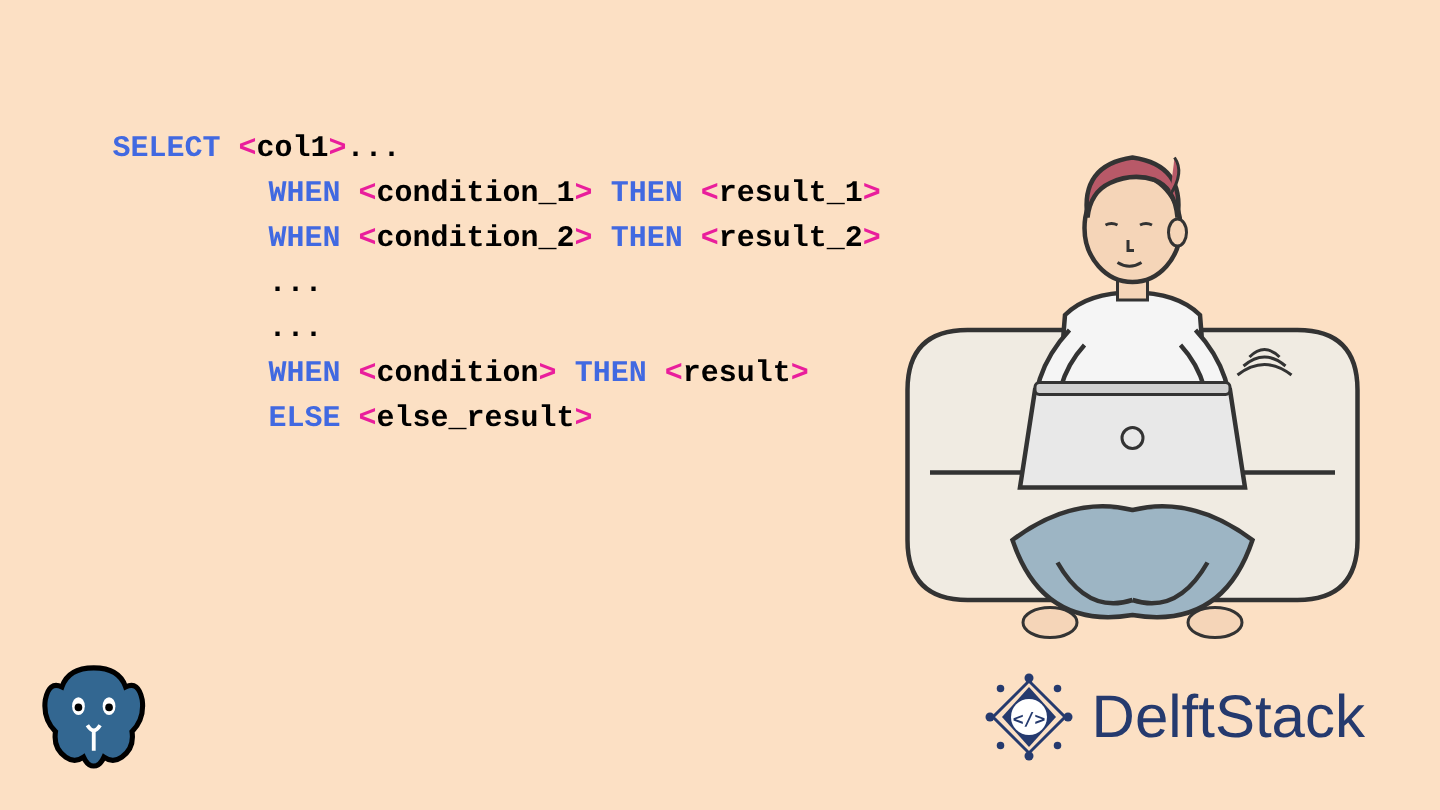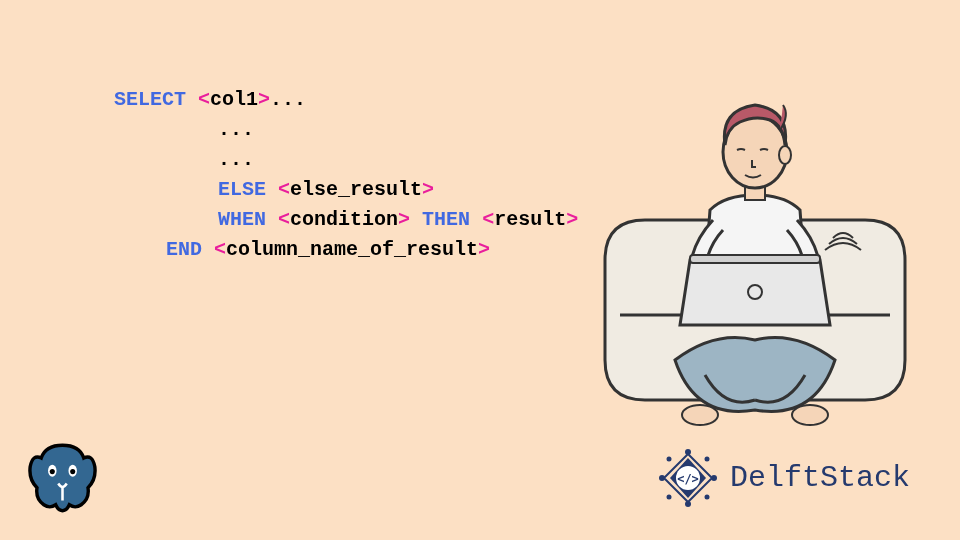--- a/index.html
+++ b/index.html
@@ -11,21 +11,20 @@
     position: relative;
     overflow: hidden;
   }
   .code-block {
     position: absolute;
     top: 85px;
     left: 75px;
     font-size: 20px;
     line-height: 1.5;
     font-weight: bold;
-    margin-left: 39px;
   }
   .kw-blue { color: #4169E1; }
   .kw-magenta { color: #E91E9C; }
   .text-black { color: #000; }
   .indent-1 { margin-left: 52px; }
   .indent-2 { margin-left: 104px; }
   
   .postgres-logo {
     position: absolute;
     bottom: 20px;
@@ -40,44 +39,45 @@
     right: 50px;
     display: flex;
     align-items: center;
     gap: 10px;
   }
   .delft-icon {
     width: 64px;
     height: 64px;
   }
   .delft-text {
-    font-family: Liberation Mono, monospace;
-    font-size: 30px;
+    font-family: Liberation Sans, sans-serif;
+    font-size: 40px;
     font-weight: 500;
     color: #253a6e;
   }
   
   .person {
     position: absolute;
     top: 80px;
     right: 45px;
     width: 320px;
     height: 360px;
   }
 </style>
 </head>
 <body>
 
 <div class="code-block">
   <div><span class="kw-blue">SELECT</span> <span class="kw-magenta">&lt;</span><span class="text-black">col1</span><span class="kw-magenta">&gt;</span><span class="text-black">...</span></div>
+  <div class="indent-2"><span class="kw-blue">WHEN</span> <span class="kw-magenta">&lt;</span><span class="text-black">condition_1</span><span class="kw-magenta">&gt;</span> <span class="kw-blue">THEN</span> <span class="kw-magenta">&lt;</span><span class="text-black">result_1</span><span class="kw-magenta">&gt;</span></div>
+  <div class="indent-2"><span class="kw-blue">WHEN</span> <span class="kw-magenta">&lt;</span><span class="text-black">condition_2</span><span class="kw-magenta">&gt;</span> <span class="kw-blue">THEN</span> <span class="kw-magenta">&lt;</span><span class="text-black">result_2</span><span class="kw-magenta">&gt;</span></div>
   <div class="indent-2"><span class="text-black">...</span></div>
   <div class="indent-2"><span class="text-black">...</span></div>
+  <div class="indent-2"><span class="kw-blue">WHEN</span> <span class="kw-magenta">&lt;</span><span class="text-black">condition</span><span class="kw-magenta">&gt;</span> <span class="kw-blue">THEN</span> <span class="kw-magenta">&lt;</span><span class="text-black">result</span><span class="kw-magenta">&gt;</span></div>
   <div class="indent-2"><span class="kw-blue">ELSE</span> <span class="kw-magenta">&lt;</span><span class="text-black">else_result</span><span class="kw-magenta">&gt;</span></div>
-  <div class="indent-2"><span class="kw-blue">WHEN</span> <span class="kw-magenta">&lt;</span><span class="text-black">condition</span><span class="kw-magenta">&gt;</span> <span class="kw-blue">THEN</span> <span class="kw-magenta">&lt;</span><span class="text-black">result</span><span class="kw-magenta">&gt;</span></div>
-  <div class="indent-1"><span class="kw-blue">END</span> <span class="kw-magenta">&lt;</span><span class="text-black">column_name_of_result</span><span class="kw-magenta">&gt;</span></div>
 </div>
 
 <svg class="person" viewBox="0 0 320 360">
 
   <path d="M 10 180 Q 10 140 50 140 L 270 140 Q 310 140 310 180 L 310 280 Q 310 320 270 320 L 50 320 Q 10 320 10 280 Z" fill="#f0ebe2" stroke="#333" stroke-width="3"></path>
 
   <path d="M 25 235 L 295 235" stroke="#333" stroke-width="3" fill="none"></path>
 
   <path d="M 80 280 Q 100 340 160 330 Q 220 340 240 280 Q 200 250 160 260 Q 120 250 80 280 Z" fill="#9db5c4" stroke="#333" stroke-width="3"></path>
   <path d="M 110 295 Q 130 330 160 320" fill="none" stroke="#333" stroke-width="3"></path>

